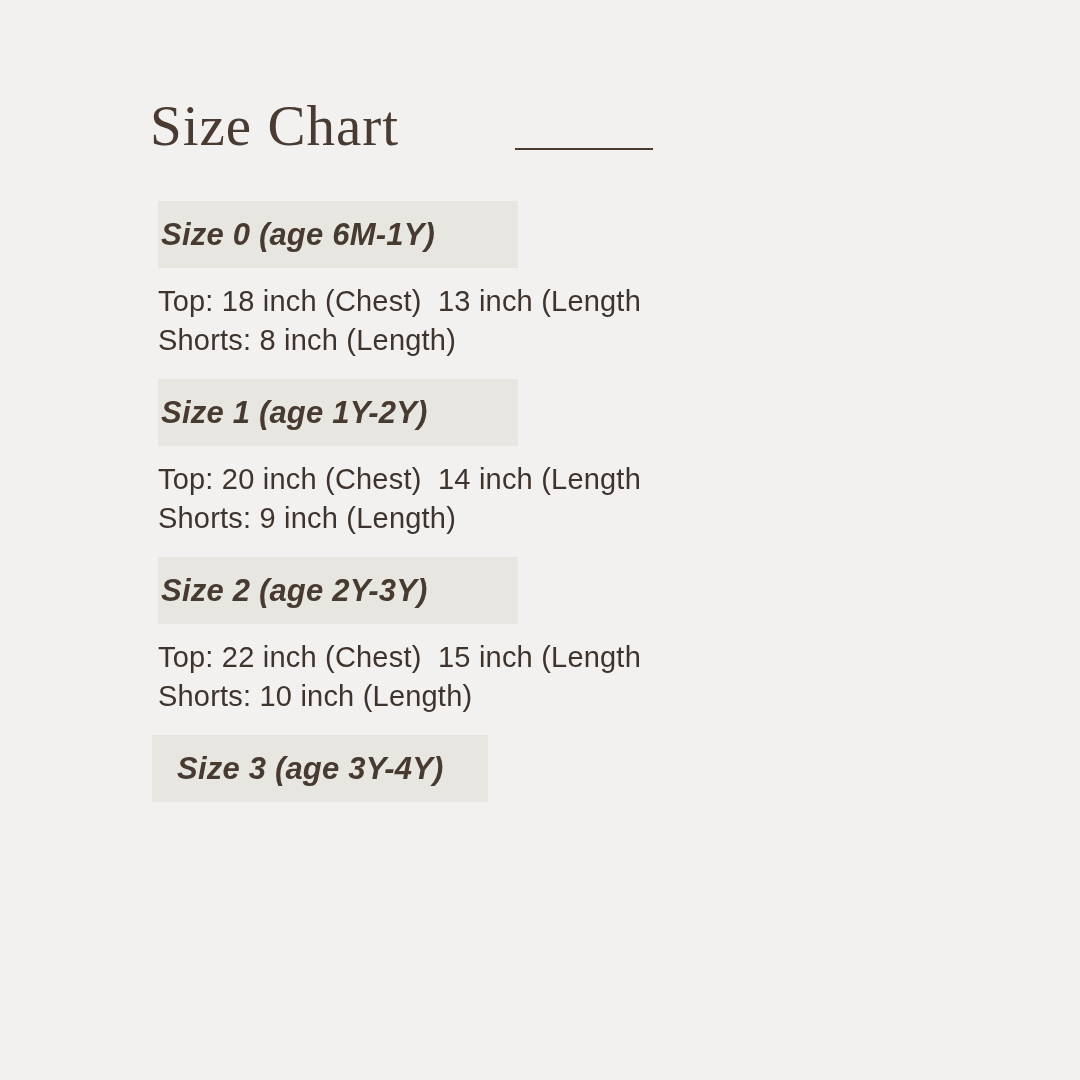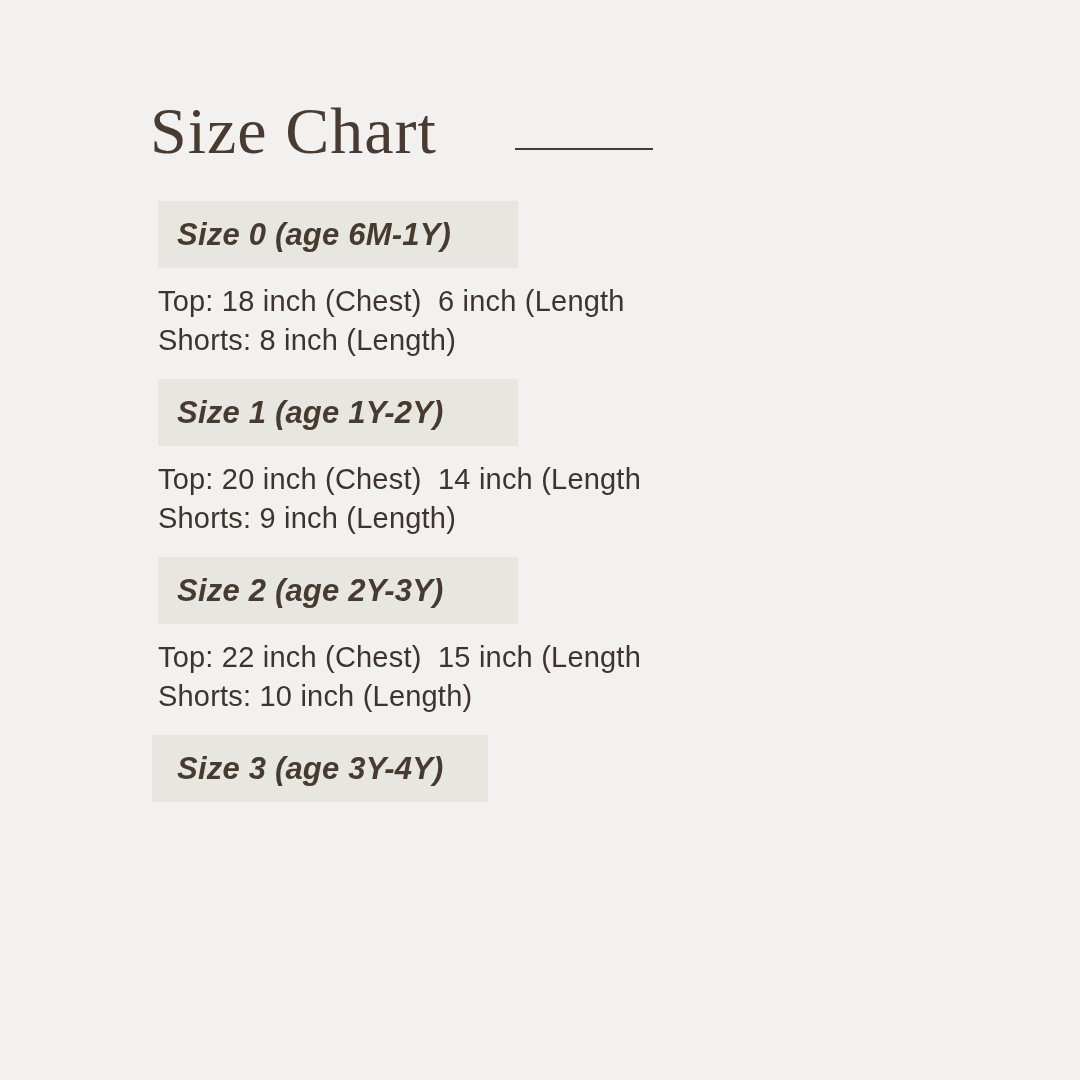--- a/index.html
+++ b/index.html
@@ -15,21 +15,21 @@
   .canvas {
     position: absolute;
     inset: 0;
     background: #f2f1ef;
   }
   .page-title {
     position: absolute;
     left: 150px;
     top: 96px;
     font-family: "Liberation Serif", "DejaVu Serif", serif;
-    font-size: 66px;
+    font-size: 57px;
     font-weight: 400;
     color: #493b31;
     letter-spacing: 1px;
     line-height: 1.05;
   }
   .title-divider {
     position: absolute;
     left: 515px;
     top: 148px;
     width: 138px;
@@ -55,21 +55,21 @@
   }
   .size-section {
     margin-bottom: 20px;
   }
   .size-box {
     width: 360px;
     height: 67px;
     background: #e8e6e0;
     display: flex;
     align-items: center;
-    padding-left: 19px;
+    padding-left: 3px;
   }
   .size-section.shift-left .size-box {
     margin-left: -6px;
     padding-left: 25px;
     width: 336px;
   }
   .size-label {
     font-size: 31px;
     font-weight: 700;
     font-style: italic;
@@ -94,21 +94,21 @@
 
   <div class="title-divider"></div>
 
 
   <div class="sections">
 
     <div class="size-section">
       <div class="size-box">
         <span class="size-label">Size 0 (age 6M-1Y)</span>
       </div>
-      <div class="measurements"><div>Top: 18 inch (Chest)  6 inch (Length</div><div>Shorts: 8 inch (Length)</div></div>
+      <div class="measurements"><div>Top: 18 inch (Chest)  13 inch (Length</div><div>Shorts: 8 inch (Length)</div></div>
     </div>
 
     <div class="size-section">
       <div class="size-box">
         <span class="size-label">Size 1 (age 1Y-2Y)</span>
       </div>
       <div class="measurements"><div>Top: 20 inch (Chest)  14 inch (Length</div><div>Shorts: 9 inch (Length)</div></div>
     </div>
 
     <div class="size-section">

